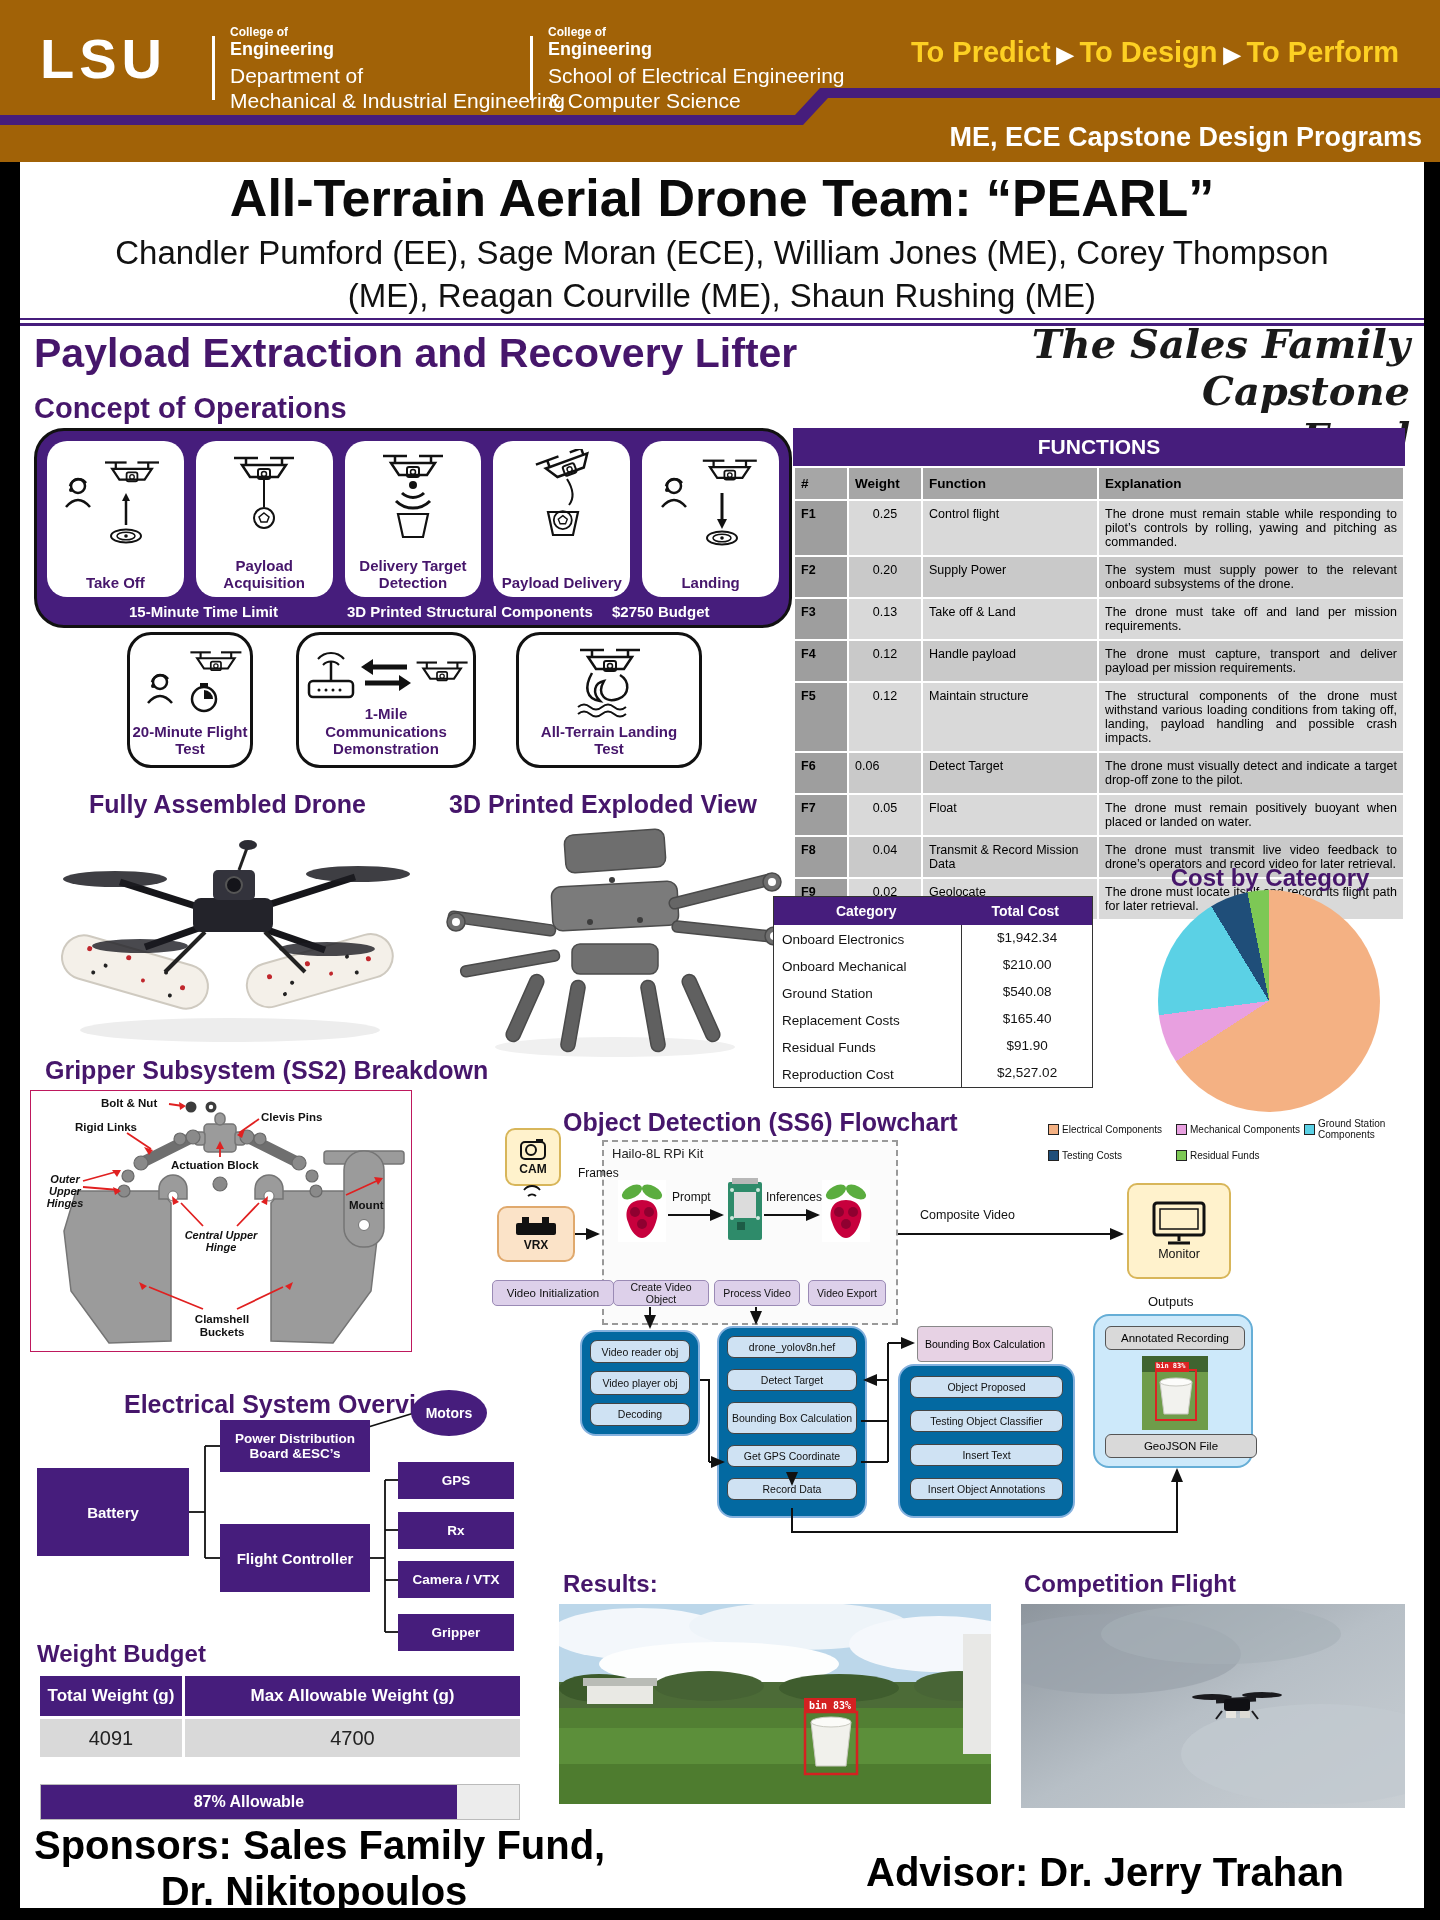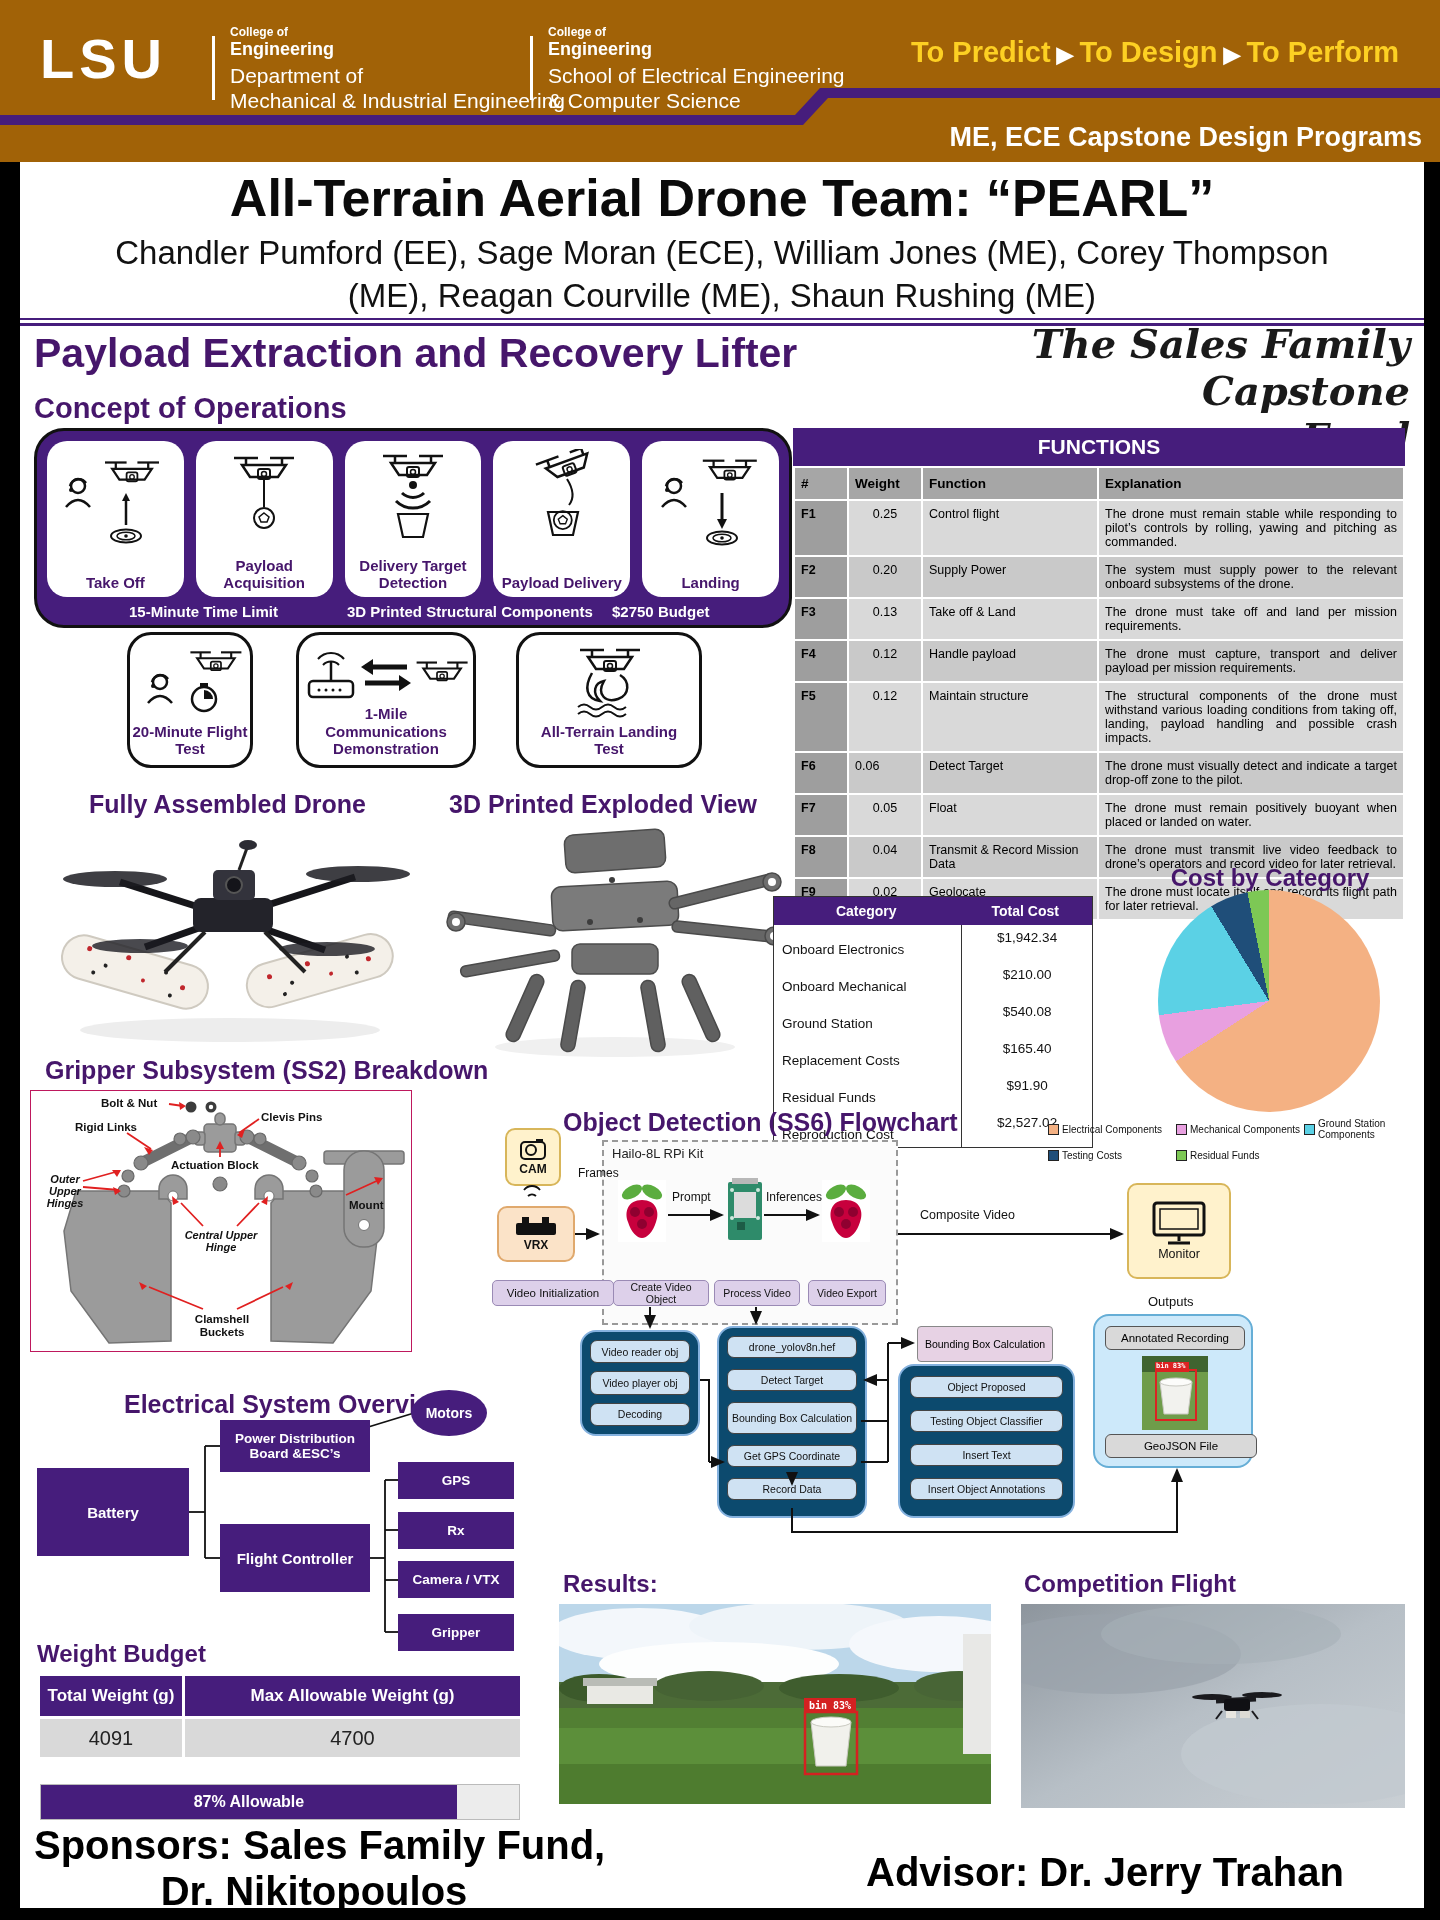--- a/index.html
+++ b/index.html
@@ -33,41 +33,41 @@
   .fn-wrap td{font-size:12.5px;padding:6px 6px;border:2px solid #fff;vertical-align:top;}
   .fn-wrap tr:nth-child(odd) td{background:#d9d9d9;}
   .fn-wrap tr:nth-child(even) td{background:#c9c9c9;}
   .fn-wrap td.c-id{background:#9e9e9e !important;font-weight:bold;}
   .fn-wrap .c-e{text-align:justify;}
   
   .cost-wrap{position:absolute;left:773px;top:896px;width:318px;border:1.5px solid #333;background:#fff;}
   .cost-head{display:flex;background:#461D7C;color:#fff;font-weight:bold;font-size:14px;}
   .cost-head div{padding:6px 0;text-align:center;}
   .cost-row{display:flex;font-size:13.5px;color:#111;}
-  .cost-row .cat{width:58%;padding:17px 0 5px 8px;}
+  .cost-row .cat{width:58%;padding:7px 0 5px 8px;}
   .cost-row .val{width:42%;padding:5px 0;text-align:center;border-left:1.5px solid #333;}
   .cost-head .cat{width:58%;}.cost-head .val{width:42%;}
   
   .legend{position:absolute;left:1048px;top:1118px;width:392px;display:grid;grid-template-columns:128px 128px 136px;row-gap:10px;font-size:10px;color:#111;}
   .legend-item{display:flex;align-items:center;gap:3px;}
   .swatch{width:9px;height:9px;border:1.5px solid #222;flex:0 0 auto;}
   
   .grip-box{position:absolute;left:30px;top:1090px;width:382px;height:262px;background:#fff;border:1px solid #be185d;box-sizing:border-box;}
   .grip-lbl{position:absolute;font-size:11.5px;font-weight:bold;color:#111;line-height:1.1;}
   .grip-lbl.it{font-style:italic;font-weight:bold;font-size:11px;text-align:center;}
   
   .flow-node{position:absolute;box-sizing:border-box;}
   .ybox{background:#FFF2CC;border:2px solid #D8B65A;border-radius:10px;display:flex;flex-direction:column;align-items:center;justify-content:center;gap:2px;}
   .obox{background:#FBE3C8;border:2px solid #E0A96D;border-radius:10px;display:flex;flex-direction:column;align-items:center;justify-content:center;gap:2px;}
   .node-lbl{font-size:12px;font-weight:bold;color:#111;}
   .ppill{position:absolute;background:#DDD0EA;border:1.5px solid #9a8ab5;border-radius:5px;font-size:10.5px;color:#111;display:flex;align-items:center;justify-content:center;text-align:center;box-sizing:border-box;}
   .dashed-box{position:absolute;left:602px;top:1140px;width:296px;height:185px;border:2px dashed #999;background:#fbfbfb;box-sizing:border-box;}
   .kit-lbl{position:absolute;left:612px;top:1146px;font-size:13px;color:#222;}
   .flow-txt{position:absolute;font-size:12px;color:#111;}
-  .bgroup{position:absolute;background:#0c4a6e;border:2px solid #84B1DE;border-radius:16px;box-sizing:border-box;display:flex;flex-direction:column;padding:8px;}
+  .bgroup{position:absolute;background:#0369a1;border:2px solid #84B1DE;border-radius:16px;box-sizing:border-box;display:flex;flex-direction:column;padding:8px;}
   .bpill{background:#CFE2F3;border:1.5px solid #444;border-radius:7px;font-size:10.5px;color:#111;display:flex;align-items:center;justify-content:center;text-align:center;line-height:1.15;box-sizing:border-box;}
   .pinkbox{position:absolute;left:917px;top:1326px;width:136px;height:36px;background:#E7D2E4;border:1.5px solid #888;border-radius:4px;font-size:10.5px;display:flex;align-items:center;justify-content:center;text-align:center;line-height:1.15;box-sizing:border-box;}
   .outbox{position:absolute;left:1093px;top:1314px;width:160px;height:154px;background:#CDE9FA;border:2.5px solid #66AED6;border-radius:16px;box-sizing:border-box;}
   .gpill{position:absolute;background:#d9d9d9;border:1.5px solid #555;border-radius:6px;font-size:11.5px;display:flex;align-items:center;justify-content:center;box-sizing:border-box;}
   
   .ebox{position:absolute;background:#461D7C;color:#fff;font-weight:bold;display:flex;align-items:center;justify-content:center;text-align:center;box-sizing:border-box;}
   
   .wt-table{position:absolute;left:40px;top:1676px;width:480px;}
   .wt-head{display:flex;gap:3px;}
   .wt-head div{background:#461D7C;color:#fff;font-weight:bold;font-size:17px;display:flex;align-items:center;justify-content:center;height:40px;}

